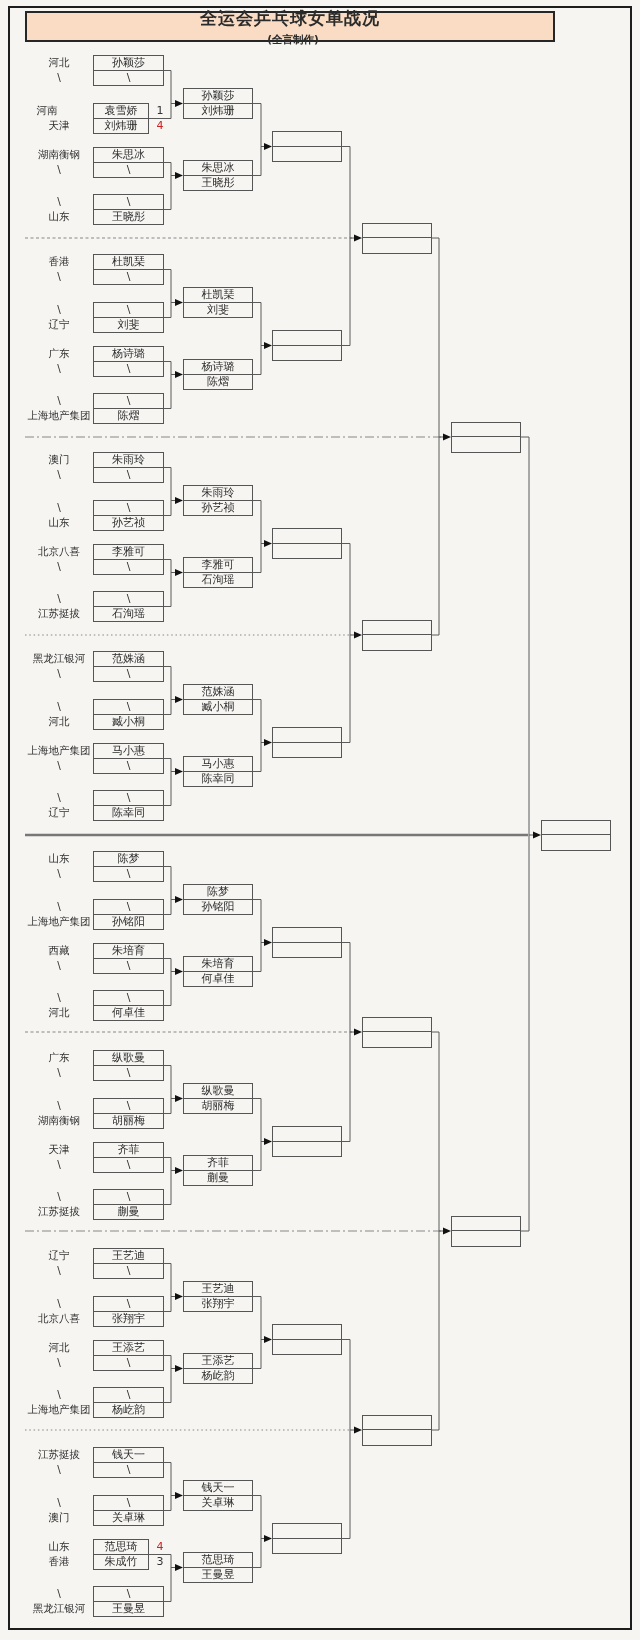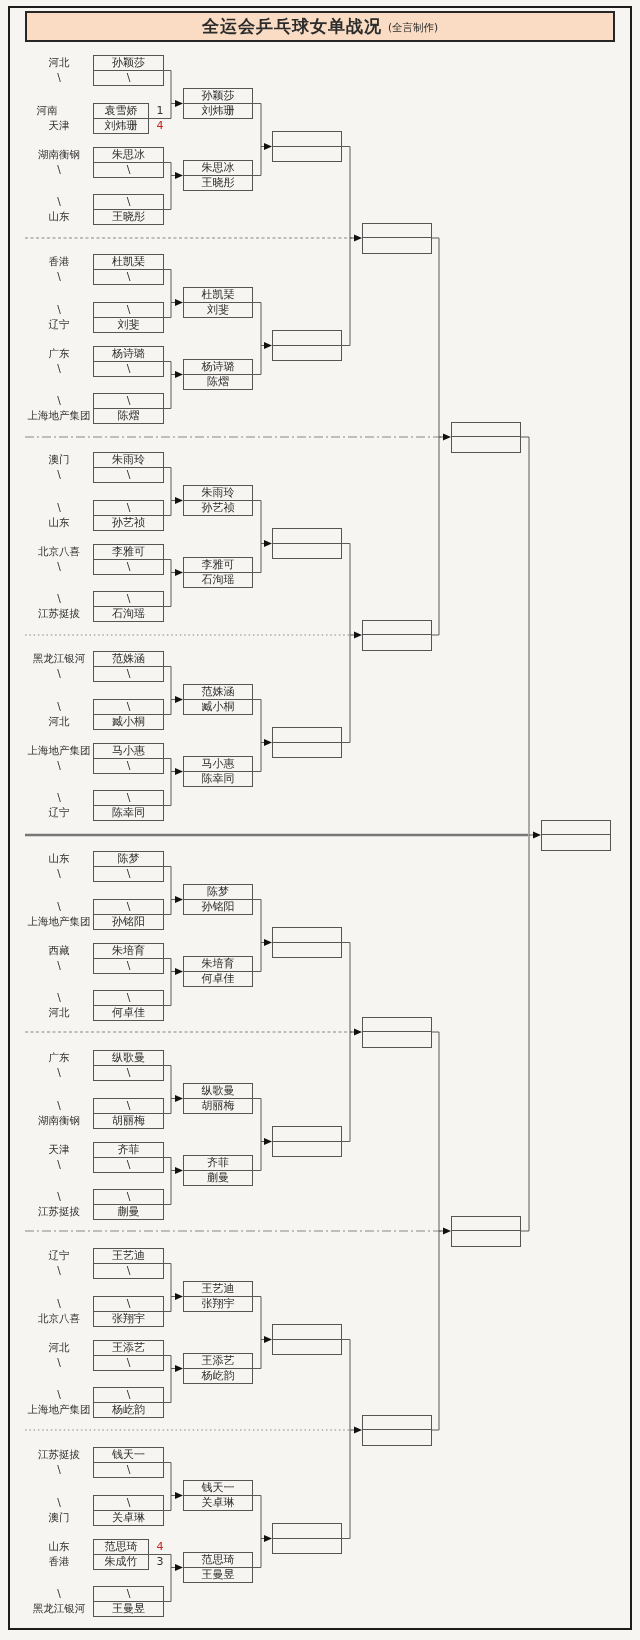--- a/index.html
+++ b/index.html
@@ -1,23 +1,23 @@
 <!DOCTYPE html>
 <html><head>
 <meta charset="utf-8">
 <style>
   html,body{margin:0;padding:0;background:#f6f5f2;}
   #page{position:relative;width:640px;height:1640px;background:#f6f5f2;
         font-family:"DejaVu Sans","Liberation Sans",sans-serif;color:#2b2b2b;overflow:hidden;}
   .abs{position:absolute;box-sizing:border-box;}
   #frame{left:8px;top:6px;width:624px;height:1624px;border:2px solid #1d1d1d;}
-  #header{left:25px;top:11px;width:590px;height:31px;border:2px solid #262626;
-          background:var(--header-bg,#f9dcc3);display:flex;align-items:center;justify-content:center;}
+  #header{left:25px;top:11px;width:530px;height:31px;border:2px solid #262626;
+          background:var(--header-bg,#f9dcc3);display:flex;align-items:center;justify-content:center;flex-direction:column;}
   #title{font-size:17px;font-weight:bold;letter-spacing:1px;}
-  #subtitle{font-size:10.5px;font-weight:normal;margin-left:6px;margin-top:3px;}
+  #subtitle{font-size:10.5px;font-weight:bold;margin-left:6px;margin-top:3px;}
   .pbox{position:absolute;box-sizing:border-box;border:1px solid #555;height:31px;background:transparent;}
   .prow{box-sizing:border-box;height:14.5px;line-height:14px;font-size:11px;text-align:center;
         overflow:visible;white-space:nowrap;color:#2b2b2b;}
   .prow.first{border-bottom:1px solid #555;}
   .tlabel{position:absolute;width:66px;height:15px;line-height:15px;font-size:10.5px;
           text-align:center;white-space:nowrap;color:#2f2f2f;}
   .score{position:absolute;width:16px;height:15px;line-height:15px;font-size:11px;
          text-align:center;color:var(--score-normal,#333);}
   .score.win{color:var(--score-winner,#cc2222);}
   svg{position:absolute;left:0;top:0;pointer-events:none;}

